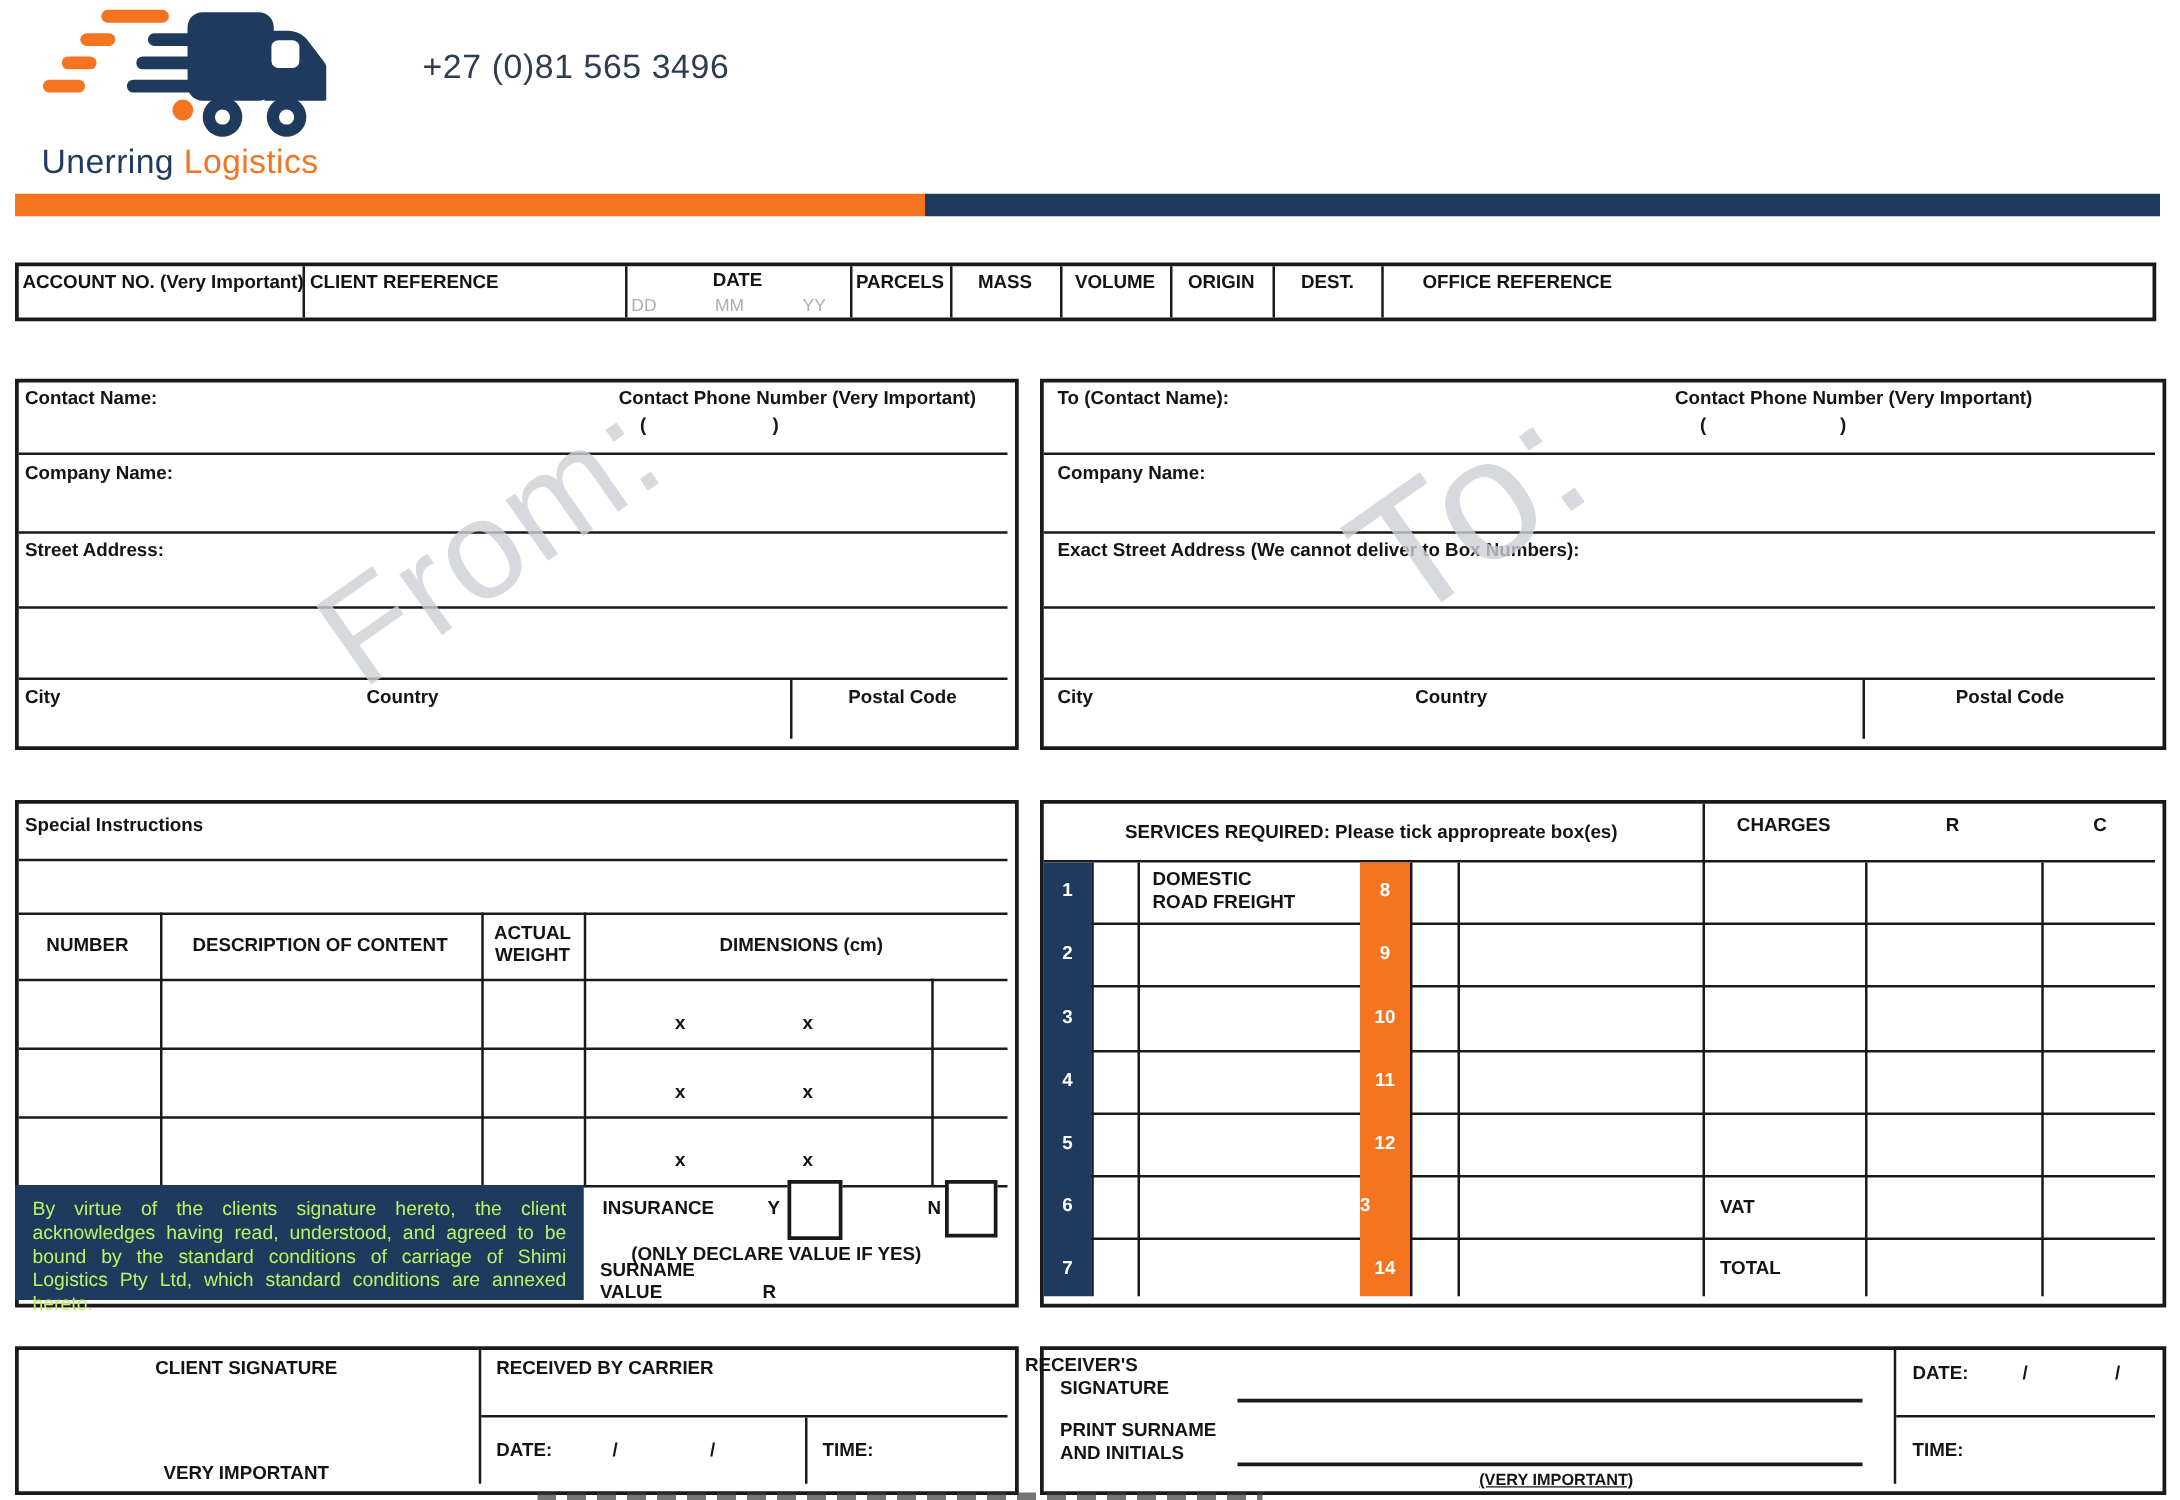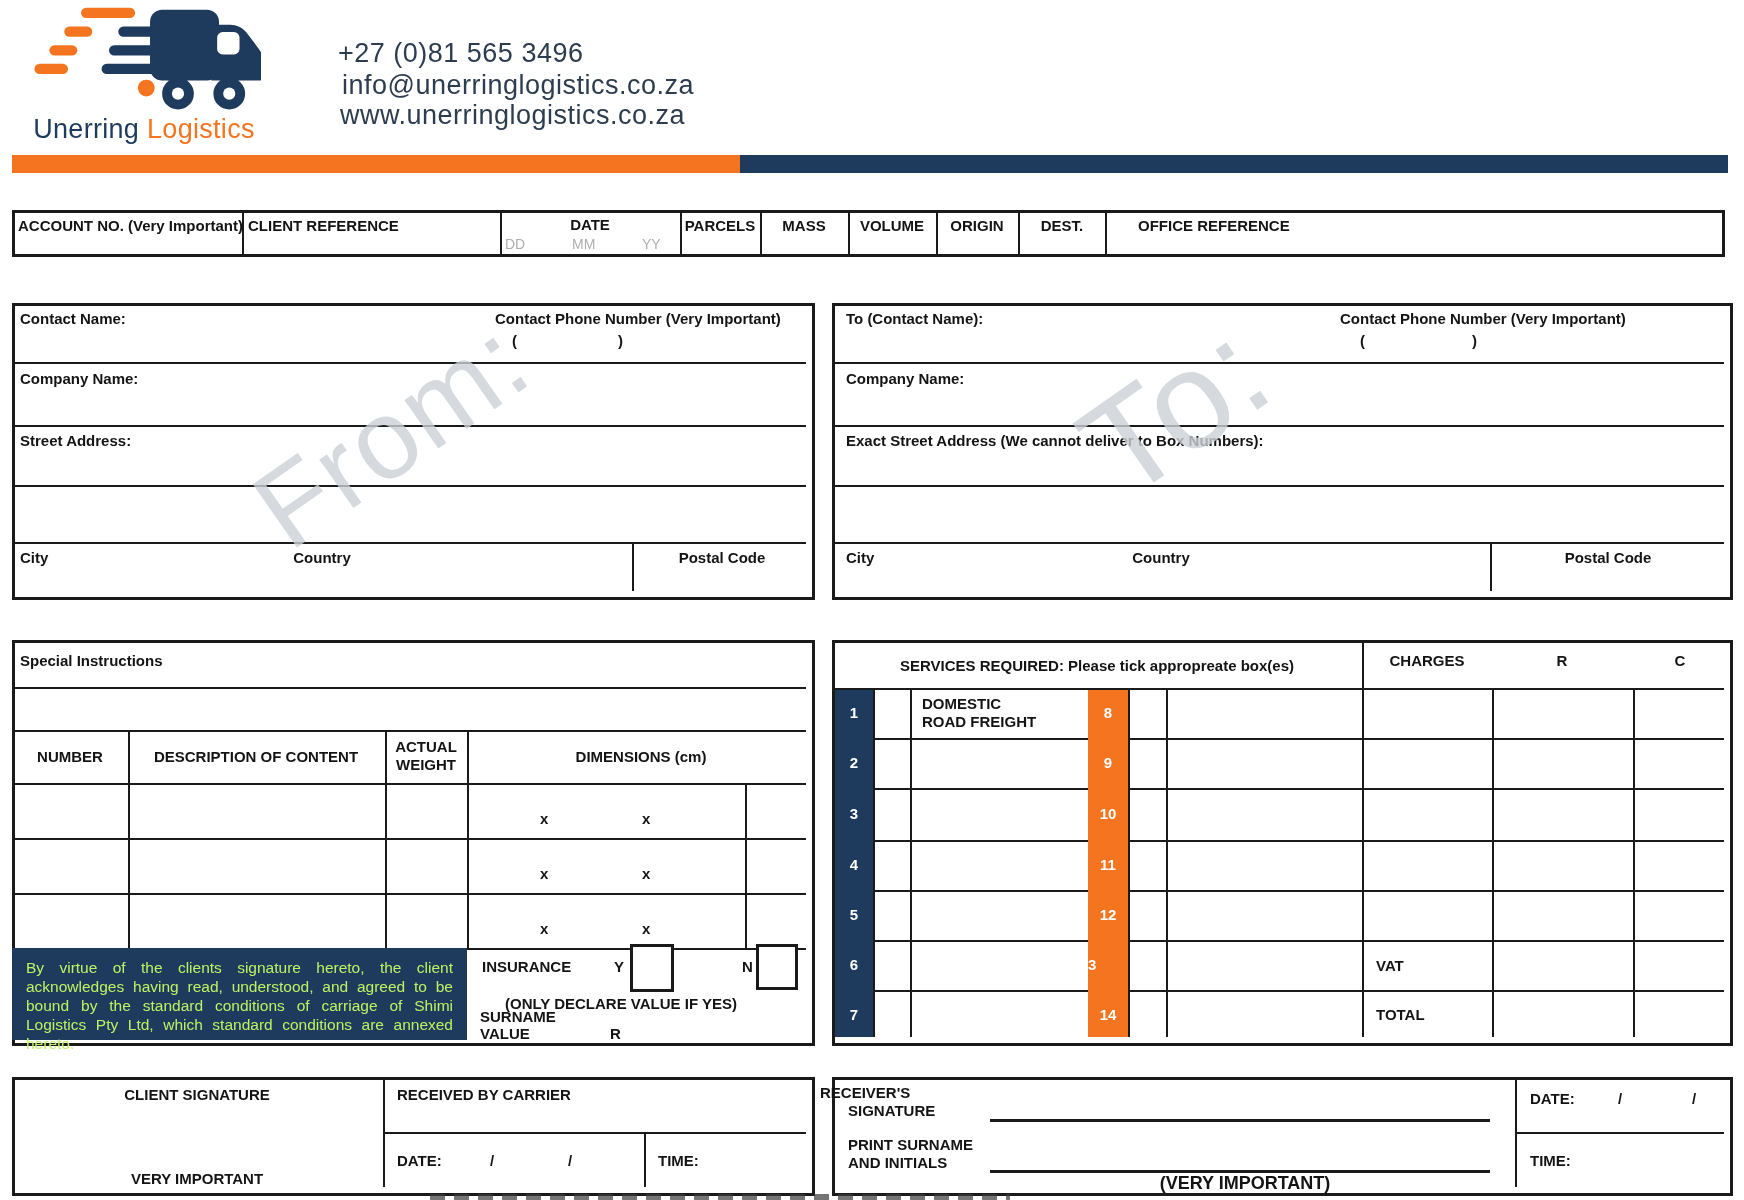--- a/index.html
+++ b/index.html
@@ -58,22 +58,20 @@
         <circle cx="128" cy="88" r="9" fill="#f47420"></circle>
       </g>
     </svg>
   </div>
   <div class="wordmark">
     <span style="color:#1e3a5c;">Unerring</span>
     <span style="color:#f47420;">Logistics</span>
   </div>
 
   <div class="contact-line" style="left:338px;top:38px;">+27 (0)81 565 3496</div>
-  <div class="contact-line" style="left:342px;top:70px;">info@unerringlogistics.co.za</div>
-  <div class="contact-line" style="left:340px;top:100px;">www.unerringlogistics.co.za</div>
 
   <div class="bar" style="left:12px;width:728px;background:#f47420;"></div>
   <div class="bar" style="left:740px;width:988px;background:#1e3a5c;"></div>
 
   <div class="box" style="left:12px;top:210px;width:1707px;height:41px;"></div>
   <div class="vl" style="left:242px;top:213px;height:41px;"></div>
   <div class="vl" style="left:500px;top:213px;height:41px;"></div>
   <div class="vl" style="left:680px;top:213px;height:41px;"></div>
   <div class="vl" style="left:760px;top:213px;height:41px;"></div>
   <div class="vl" style="left:848px;top:213px;height:41px;"></div>
@@ -232,21 +230,21 @@
 
   <div class="box" style="left:832px;top:1077px;width:895px;height:113px;"></div>
   <div class="vl" style="left:1515px;top:1080px;height:107px;"></div>
   <div class="hl" style="left:1517px;top:1132px;width:207px;"></div>
   <div class="lbl" style="left:810px;top:1084px;margin-left:10px;">RECEIVER'S</div>
   <div class="lbl" style="left:848px;top:1102px;">SIGNATURE</div>
   <div class="ul" style="left:990px;top:1119px;width:500px;"></div>
   <div class="lbl" style="left:848px;top:1136px;">PRINT SURNAME</div>
   <div class="lbl" style="left:848px;top:1154px;">AND INITIALS</div>
   <div class="ul" style="left:990px;top:1170px;width:500px;"></div>
-  <div class="lbl ctr" style="left:1245px;top:1175px;font-size:18px;">(VERY IMPORTANT)</div>
+  <div class="lbl ctr" style="left:1245px;top:1175px;font-size:13px;text-decoration:underline;">(VERY IMPORTANT)</div>
   <div class="lbl" style="left:1530px;top:1090px;">DATE:</div>
   <div class="lbl" style="left:1618px;top:1090px;">/</div>
   <div class="lbl" style="left:1692px;top:1090px;">/</div>
   <div class="lbl" style="left:1530px;top:1152px;">TIME:</div>
 
   <div class="clipped"></div>
 
 </div>
 
 </body></html>

